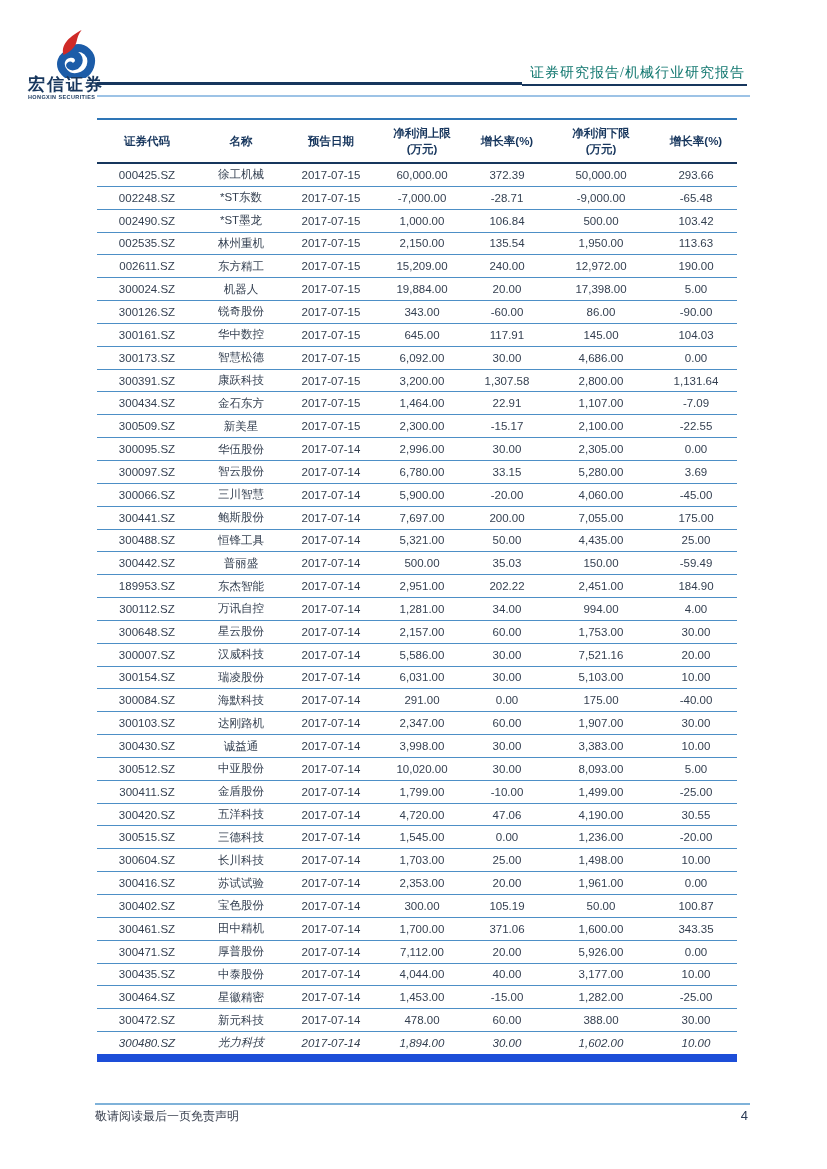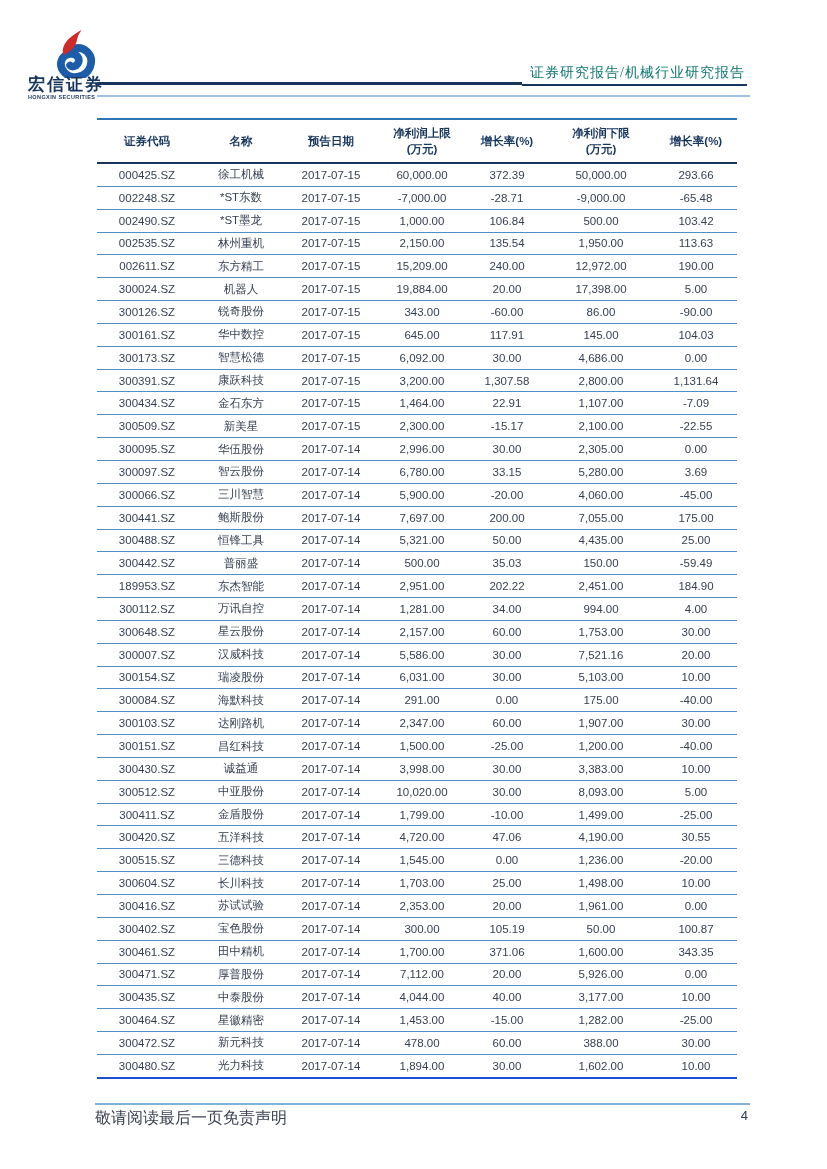--- a/index.html
+++ b/index.html
@@ -33,25 +33,25 @@
   thead th{
     height:42px;vertical-align:middle;text-align:center;
     font-size:11.5px;font-weight:bold;color:#17365d;
     border-bottom:2px solid #17365d;padding:0;line-height:16px;
   }
   tbody td{
     height:21.85px;padding:0;text-align:center;vertical-align:middle;
     font-size:11.5px;color:#333f50;border-bottom:1px solid #4d8fc6;
     white-space:nowrap;overflow:hidden;
   }
-  tbody tr:last-child td{border-bottom:2px solid #1d4ed8;}
+  tbody tr:last-child td{border-bottom:8px solid #1d4ed8;font-style:italic;}
 
   
   .footer-rule{position:absolute;left:95px;top:1103px;width:655px;height:2px;background:#7fb2d9;}
-  .footer-disclaimer{position:absolute;left:95px;top:1108px;font-size:16px;color:#3a4150;}
+  .footer-disclaimer{position:absolute;left:95px;top:1108px;font-size:12px;color:#3a4150;}
   .footer-page{position:absolute;left:724px;top:1108px;width:24px;text-align:right;font-size:13px;color:#2b3a55;}
 </style>
 </head>
 <body>
 
 <div class="logo-block">
   <svg class="logo-graphic" viewBox="0 0 64 50">
     <path d="M30 20 C44 15 54 26 50 38 C46 49 31 53 23 44 C16 36 20 26 29 25 C36 24 40 30 37 35 C35 38 31 39 29 37" fill="none" stroke="#1c5ca8" stroke-width="8" stroke-linecap="round"></path>
     <path d="M22 26 C19 14 30 6 41 0 C34 9 38 14 31 20 C28 23 25 25 22 26 Z" fill="#cf2a27"></path>
   </svg>
@@ -307,29 +307,20 @@
         <tr>
           <td>300103.SZ</td>
           <td>达刚路机</td>
           <td>2017-07-14</td>
           <td>2,347.00</td>
           <td>60.00</td>
           <td>1,907.00</td>
           <td>30.00</td>
         </tr>
         <tr>
-          <td>300151.SZ</td>
-          <td>昌红科技</td>
-          <td>2017-07-14</td>
-          <td>1,500.00</td>
-          <td>-25.00</td>
-          <td>1,200.00</td>
-          <td>-40.00</td>
-        </tr>
-        <tr>
           <td>300430.SZ</td>
           <td>诚益通</td>
           <td>2017-07-14</td>
           <td>3,998.00</td>
           <td>30.00</td>
           <td>3,383.00</td>
           <td>10.00</td>
         </tr>
         <tr>
           <td>300512.SZ</td>

